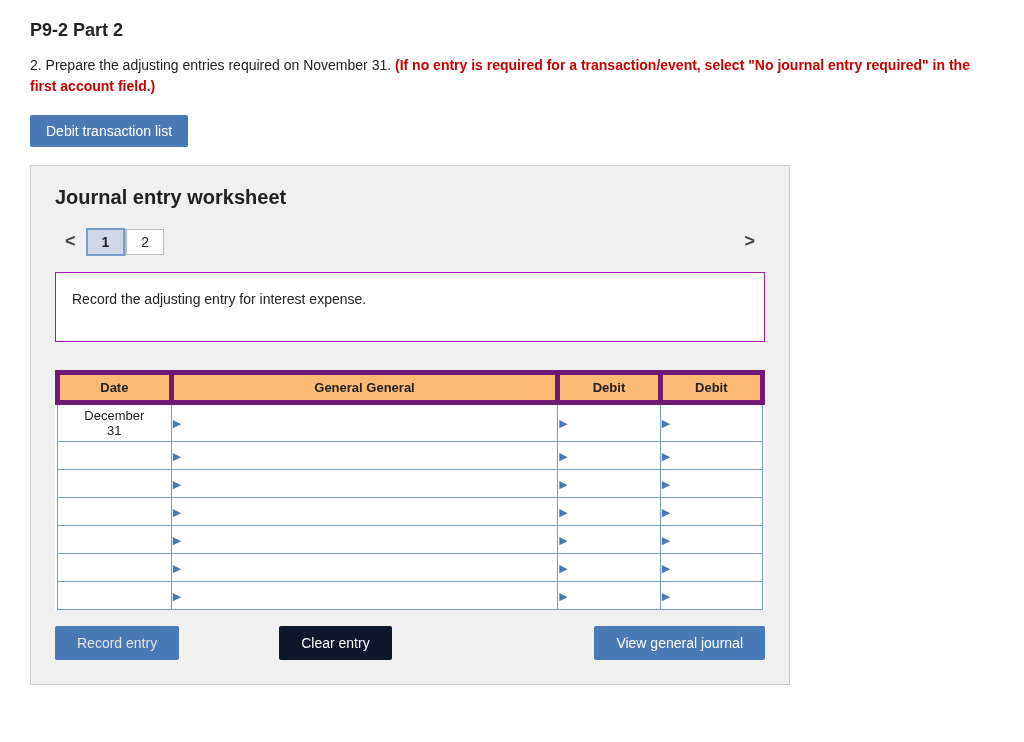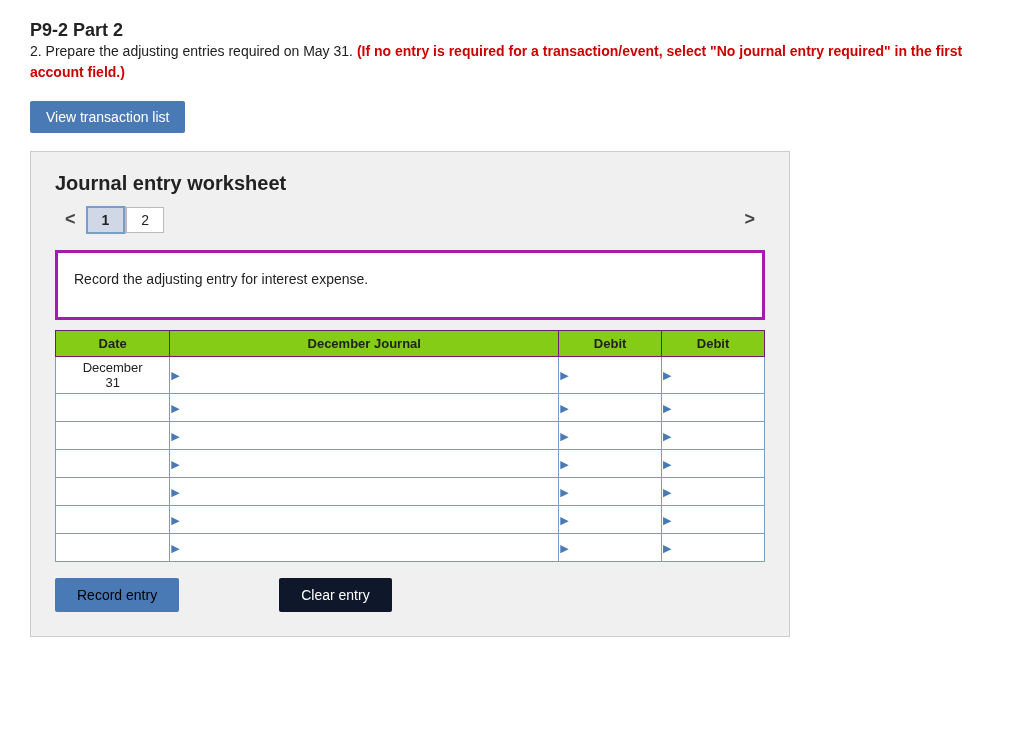--- a/index.html
+++ b/index.html
@@ -6,20 +6,21 @@
     body {
       font-family: Arial, sans-serif;
       font-size: 14px;
       background: #fff;
       color: #222;
       padding: 20px 30px;
     }
     .page-title {
       font-size: 18px;
       font-weight: bold;
+      margin-bottom: 14px;
     }
     .instructions {
       font-size: 14px;
       margin-bottom: 18px;
       line-height: 1.5;
     }
     .instructions .bold-red {
       color: #cc0000;
       font-weight: bold;
     }
@@ -35,21 +36,21 @@
     }
     .worksheet-container {
       border: 1px solid #ccc;
       background: #f0f0f0;
       padding: 20px 24px 24px 24px;
       max-width: 760px;
     }
     .worksheet-title {
       font-size: 20px;
       font-weight: bold;
-      margin-bottom: 10px;
+      margin-bottom: 18px;
     }
     .tab-nav {
       display: flex;
       align-items: center;
       margin-bottom: 16px;
       gap: 0;
     }
     .tab-nav .arrow {
       font-size: 18px;
       font-weight: bold;
@@ -75,40 +76,40 @@
     .tab-divider {
       width: 1px;
       height: 28px;
       background: #bbb;
     }
     .tab-spacer {
       flex: 1;
     }
     .instruction-box {
       background: #fff;
-      border: 3px solid #a21caf;
+      border: 1px solid #a21caf;
       padding: 18px 16px;
-      margin-bottom: 10px;
+      margin-bottom: 28px;
       font-size: 14px;
       min-height: 70px;
     }
     .note-text {
       color: #cc0000;
       font-size: 13px;
       margin-bottom: 8px;
     }
     table.journal-table {
       width: 100%;
       border-collapse: collapse;
       font-size: 13px;
       background: #fff;
     }
     table.journal-table thead tr th {
-      background: #84cc16;
-      border: 1px solid #701a75;
+      background: #fdba74;
+      border: 5px solid #701a75;
       padding: 5px 20px;
       text-align: center;
       font-weight: bold;
     }
     table.journal-table thead tr th.date-col {
       width: 100px;
     }
     table.journal-table thead tr th.gj-col {
       width: 340px;
     }
@@ -148,21 +149,21 @@
       background: transparent;
     }
     .btn-row {
       display: flex;
       align-items: center;
       margin-top: 16px;
       gap: 0;
     }
     .btn-record {
       background-color: #4a7ab5;
-      color: #000000;
+      color: #e5e5e5;
       border: none;
       padding: 9px 22px;
       font-size: 14px;
       cursor: pointer;
       border-radius: 2px;
       margin-right: 100px;
     }
     .btn-clear {
       background-color: #0f172a;
       color: #fff;
@@ -186,26 +187,26 @@
 </head>
 <body>
 
 
 
 
 <div class="page-title">P9-2 Part 2</div>
 
 
 <div class="instructions">
-  <span>2. Prepare the adjusting entries required on May 31.</span>
+  <span>2. Prepare the adjusting entries required on November 31.</span>
   <span class="bold-red">(If no entry is required for a transaction/event, select "No journal entry required" in the first account field.)</span>
 </div>
 
 
-<button class="view-transaction-btn">View transaction list</button>
+<button class="view-transaction-btn">Debit transaction list</button>
 
 
 <div class="worksheet-container">
   <div class="worksheet-title">Journal entry worksheet</div>
 
   <div class="tab-nav">
     <span class="arrow">&lt;</span>
     <div class="tab-item active">1</div>
     <div class="tab-divider"></div>
     <div class="tab-item">2</div>
@@ -215,21 +216,21 @@
 
   <div class="instruction-box">
     <span>Record the adjusting entry for interest expense.</span>
   </div>
 
 
   <table class="journal-table">
     <thead>
       <tr>
         <th class="date-col">Date</th>
-        <th class="gj-col">December Journal</th>
+        <th class="gj-col">General General</th>
         <th class="debit-col">Debit</th>
         <th class="credit-col">Debit</th>
       </tr>
     </thead>
     <tbody id="journal-tbody">
     <tr>
           <td class="date-cell" style="white-space: pre;">December
 31</td>
           <td style="position: relative;"><span class="arrow-indicator">▶</span><input type="text" style=""></td>
           <td style="position: relative;"><span class="arrow-indicator">▶</span><input type="text" style=""></td>
@@ -270,17 +271,18 @@
           <td style="position: relative;"><span class="arrow-indicator">▶</span><input type="text" style=""></td>
           <td style="position: relative;"><span class="arrow-indicator">▶</span><input type="text" style=""></td>
           <td style="position: relative;"><span class="arrow-indicator">▶</span><input type="text" style=""></td>
         </tr>
       </tbody>
   </table>
 
   <div class="btn-row">
     <button class="btn-record">Record entry</button>
     <button class="btn-clear">Clear entry</button>
+    <button class="btn-view-journal">View general journal</button>
   </div>
 </div>
 
 
 
 
 </body></html>

